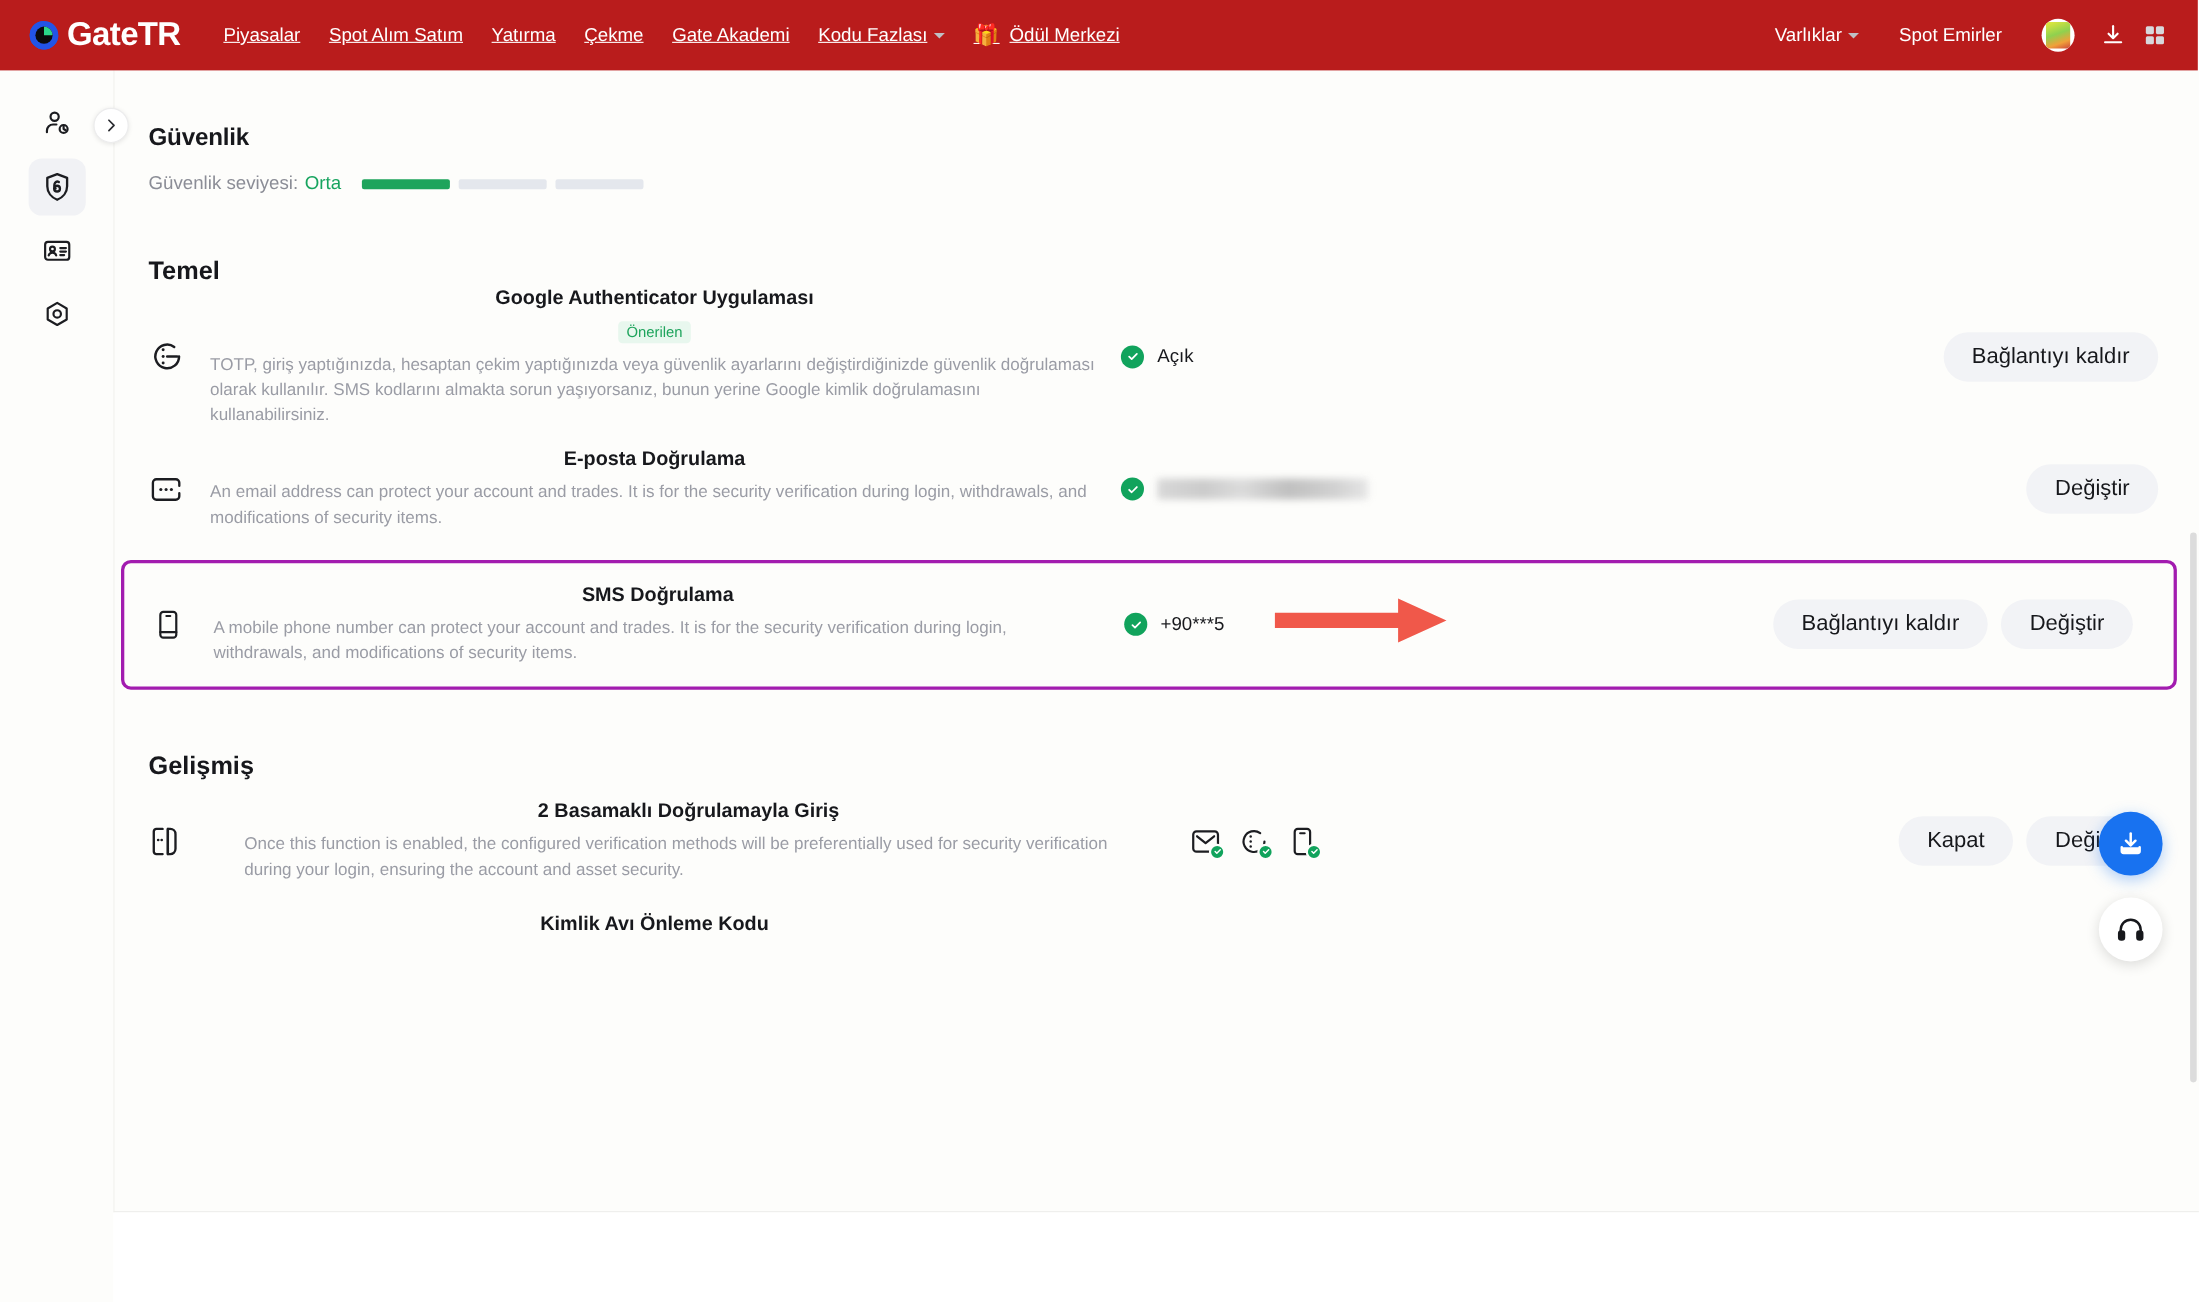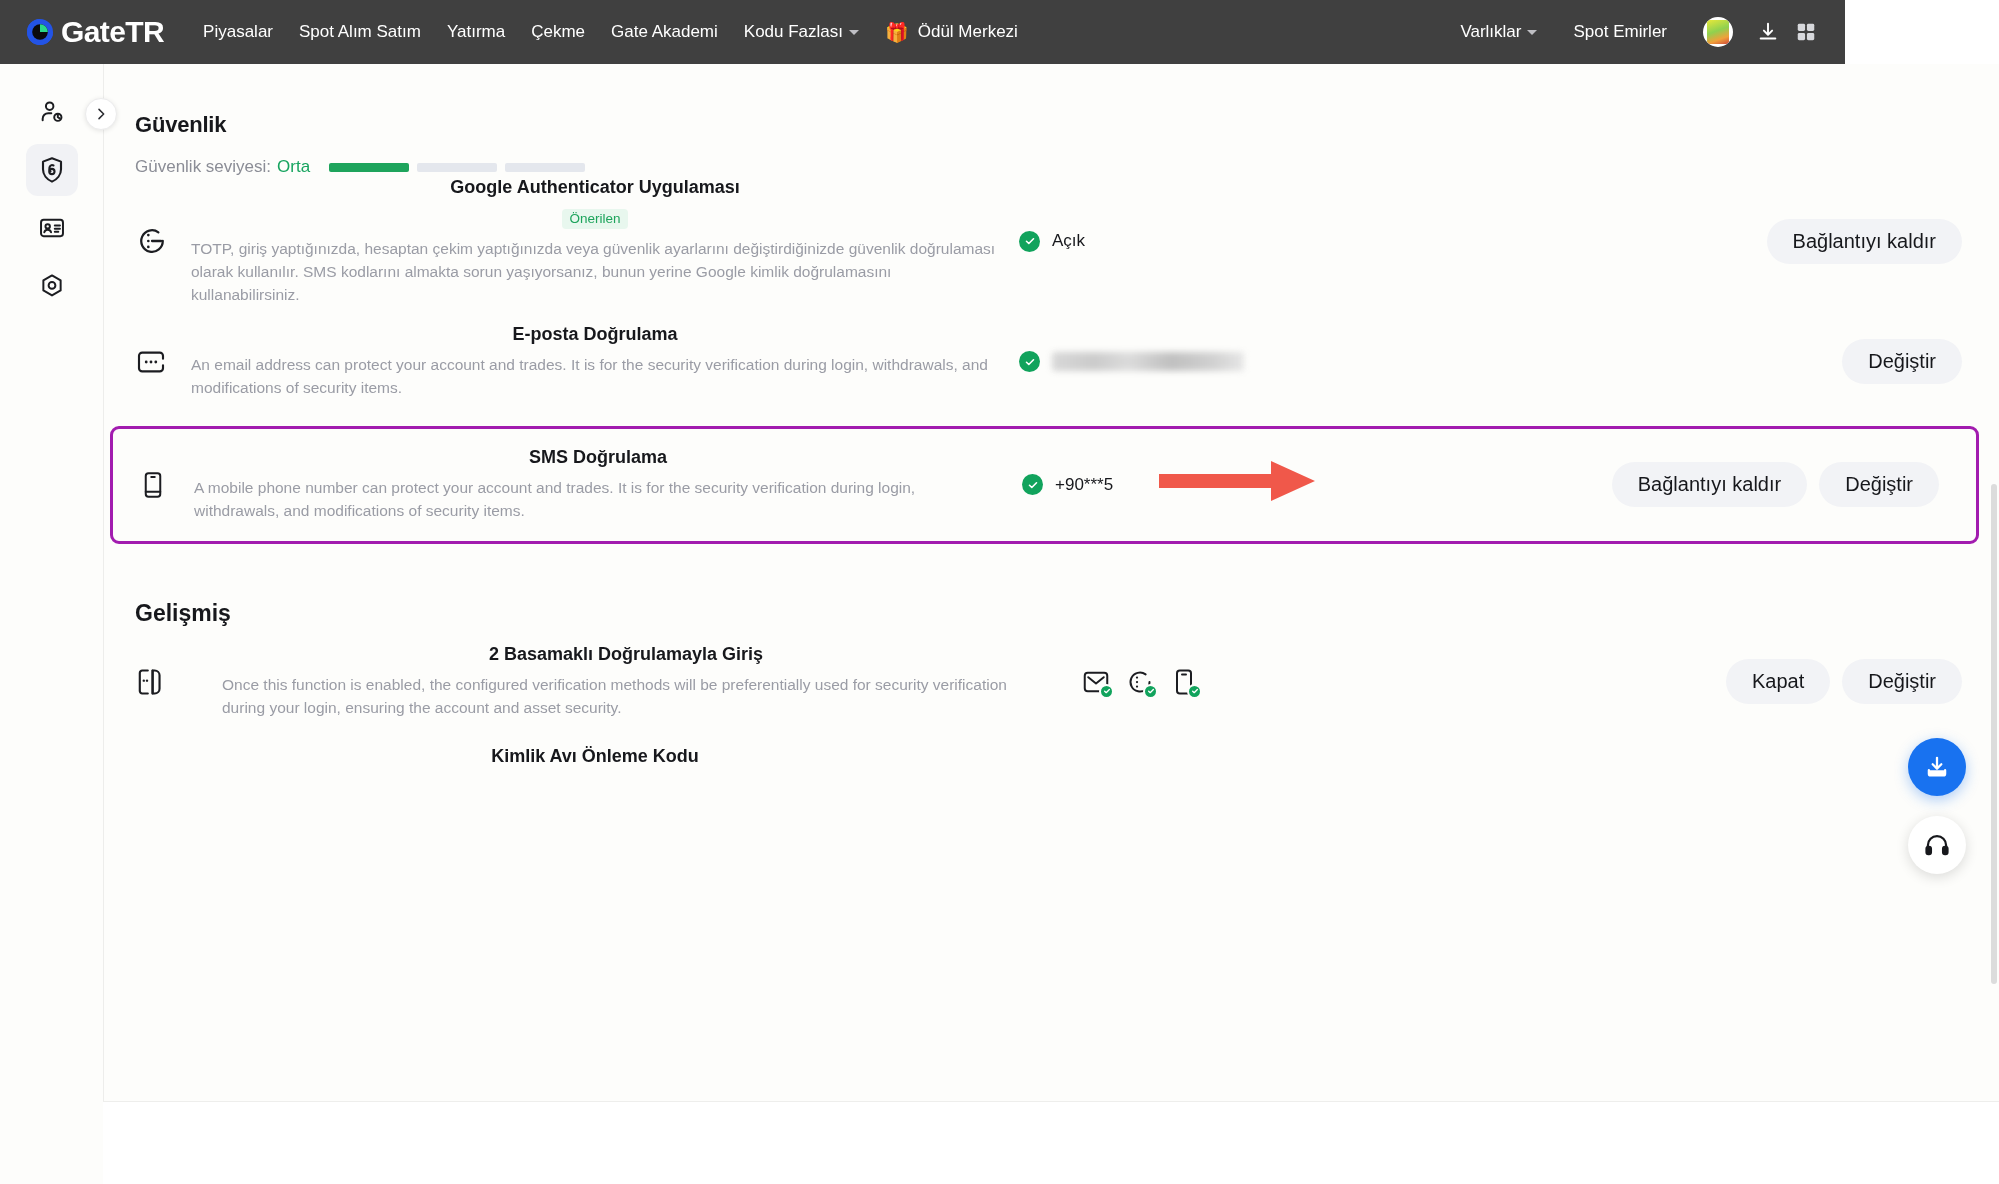--- a/index.html
+++ b/index.html
@@ -6,38 +6,38 @@
   html, body {
     width: 1999px; height: 1184px;
     font-family: "Liberation Sans", sans-serif;
     background: #ffffff;
     overflow: hidden;
   }
 
   
   .topnav {
     position: absolute; top: 0; left: 0;
-    width: 1845px; height: 64px;
-    background: #404040;
+    width: 1998px; height: 64px;
+    background: #b91c1c;
     display: flex; align-items: center;
     color: #ffffff;
     z-index: 50;
   }
   .brand {
     display: flex; align-items: center;
     margin-left: 24px; margin-right: 26px;
     font-size: 30px; font-weight: 700; letter-spacing: -0.6px;
     color: #ffffff;
   }
   .brand-mark {
     width: 32px; height: 32px; margin-right: 5px;
     position: relative; flex: 0 0 auto;
   }
   .brand-mark svg { display: block; }
-  .nav-links { display: flex; align-items: center; gap: 0px; }
+  .nav-links { display: flex; align-items: center; gap: 0px; text-decoration: underline; }
   .nav-link {
     font-size: 17px; color: #ffffff; padding: 0 13px;
     white-space: nowrap; line-height: 64px; cursor: pointer;
   }
   .nav-link.with-caret { display: flex; align-items: center; gap: 6px; }
   .caret {
     width: 0; height: 0;
     border-left: 5px solid transparent;
     border-right: 5px solid transparent;
     border-top: 5px solid #bfbfc4;
@@ -325,20 +325,21 @@
   <div class="seclevel">
     <span class="seclevel-label">Güvenlik seviyesi:</span>
     <span class="seclevel-value">Orta</span>
     <span class="bars">
       <span class="bar filled"></span>
       <span class="bar"></span>
       <span class="bar"></span>
     </span>
   </div>
 
+  <div class="section-title">Temel</div>
 
   <div class="rowwrap">
     <div class="row" style="min-height:128px;">
       <div class="row-icon">
         <svg width="34" height="34" viewBox="0 0 24 24" fill="none" stroke="#1c1d21" stroke-width="1.6" stroke-linecap="round" stroke-linejoin="round">
           <path d="M19.6 12a7.6 7.6 0 11-3.1-6.1"></path>
           <path d="M12 12h6.4"></path>
           <circle cx="9.4" cy="7.8" r=".95" fill="#1c1d21" stroke="none"></circle>
           <circle cx="9.4" cy="12" r=".95" fill="#1c1d21" stroke="none"></circle>
           <circle cx="9.4" cy="16.2" r=".95" fill="#1c1d21" stroke="none"></circle>

